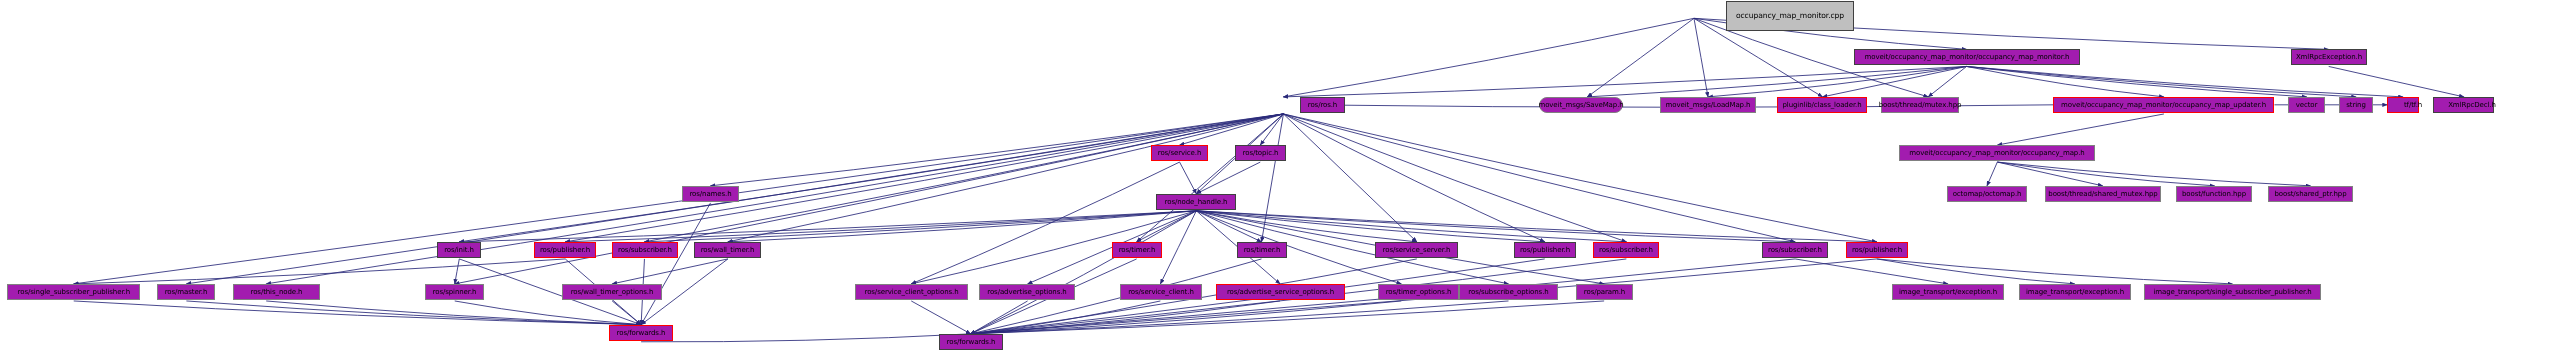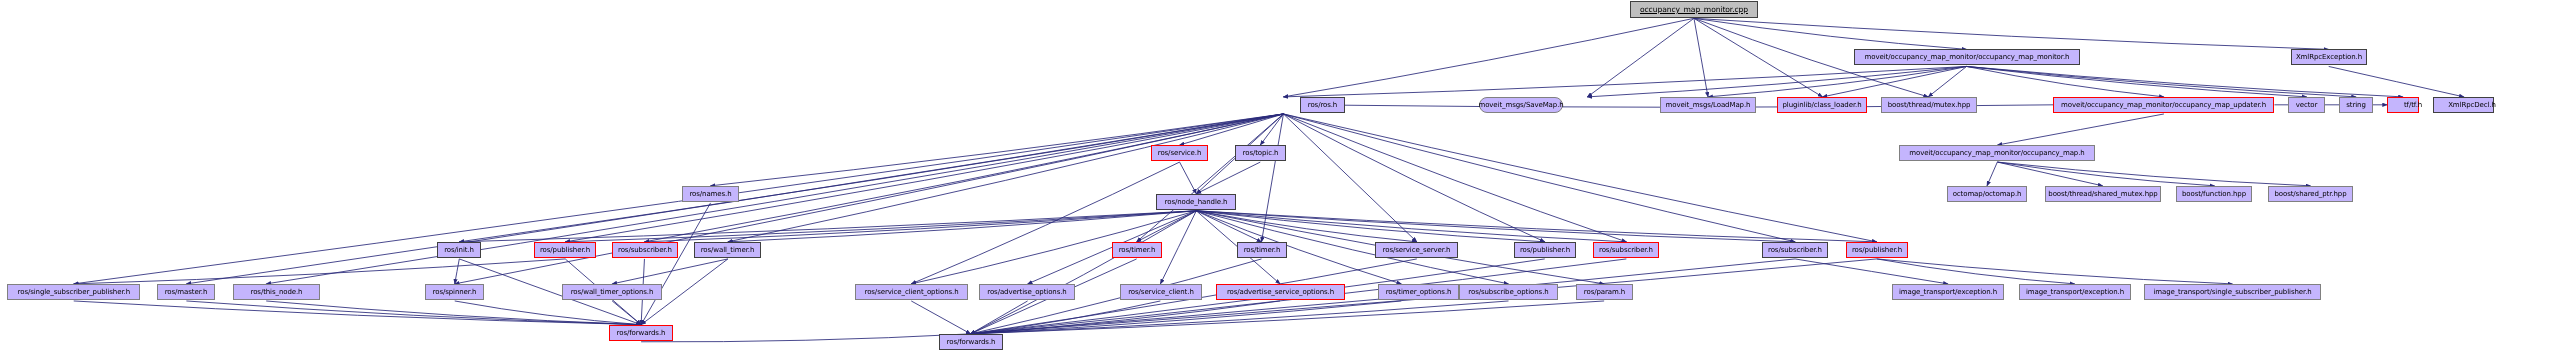--- a/index.html
+++ b/index.html
@@ -18,21 +18,21 @@
     pointer-events:none;
   }
   .node{
     position:absolute;
     box-sizing:border-box;
     display:flex;
     align-items:center;
     justify-content:center;
     height:16px;
     border:0.6px solid #808080;
-    background:#c4b5fd;
+    background:#a21caf;
     color:#000000;
     font-size:7px;
     line-height:1;
     white-space:nowrap;
     padding:0 3px;
     letter-spacing:-0.1px;
   }
   .node.red{border:0.9px solid #ff0000;}
   .node.dark{border:0.9px solid #404040;}
   .node.root{
@@ -144,28 +144,28 @@
         <path d="M1687,494 Q1640.25,521 1593.5,548" fill="none" stroke="#2a2a7a" stroke-width="1.4" marker-end="url(#arrow)"></path>
         <path d="M1005,494 Q1028.75,513.5 1052.5,533" fill="none" stroke="#2a2a7a" stroke-width="1.4" marker-end="url(#arrow)"></path>
         <path d="M746.5,494 Q899.5,521.5 1052.5,533" fill="none" stroke="#2a2a7a" stroke-width="1.4" marker-end="url(#arrow)"></path>
         <path d="M121,494 Q586.75,521.5 1052.5,533" fill="none" stroke="#2a2a7a" stroke-width="1.4" marker-end="url(#arrow)"></path>
         <path d="M306,494 Q679.25,521.5 1052.5,533" fill="none" stroke="#2a2a7a" stroke-width="1.4" marker-end="url(#arrow)"></path>
         <path d="M437,494 Q744.75,521.5 1052.5,533" fill="none" stroke="#2a2a7a" stroke-width="1.4" marker-end="url(#arrow)"></path>
         <path d="M1052.5,561 Q1323,562.5 1593.5,548" fill="none" stroke="#2a2a7a" stroke-width="1.4" marker-end="url(#arrow)"></path>
       </g>
   </svg>
   <div id="node-layer">
-      <div class="node root" style="left: 1630px; top: 1.2px; width: 128px; height: 17px; text-decoration: underline;">occupancy_map_monitor.cpp</div>
+      <div class="node root" style="left: 1726px; top: 1.2px; width: 128px; height: 30px;">occupancy_map_monitor.cpp</div>
       <div class="node dark" style="left: 1854px; top: 49px; width: 226px;">moveit/occupancy_map_monitor/occupancy_map_monitor.h</div>
       <div class="node dark" style="left: 2291px; top: 49px; width: 76px;">XmlRpcException.h</div>
       <div class="node dark" style="left: 1261px; top: 97px; width: 45px; margin-left: 39px;">ros/ros.h</div>
-      <div class="node" style="left: 1479px; top: 97px; width: 84px; border-radius: 8px;">moveit_msgs/SaveMap.h</div>
+      <div class="node" style="left: 1539px; top: 97px; width: 84px; border-radius: 8px;">moveit_msgs/SaveMap.h</div>
       <div class="node" style="left: 1660px; top: 97px; width: 96px;">moveit_msgs/LoadMap.h</div>
       <div class="node red" style="left: 1777px; top: 97px; width: 90px;">pluginlib/class_loader.h</div>
-      <div class="node" style="left: 1881px; top: 97px; width: 96px;">boost/thread/mutex.hpp</div>
+      <div class="node" style="left: 1881px; top: 97px; width: 78px;">boost/thread/mutex.hpp</div>
       <div class="node red" style="left: 2053px; top: 97px; width: 221px;">moveit/occupancy_map_monitor/occupancy_map_updater.h</div>
       <div class="node" style="left: 2288px; top: 97px; width: 37px;">vector</div>
       <div class="node" style="left: 2339px; top: 97px; width: 34px;">string</div>
       <div class="node red" style="left: 2387px; top: 97px; width: 32px; padding-left: 23px;">tf/tf.h</div>
       <div class="node dark" style="left: 2433px; top: 97px; width: 61px; padding-left: 20px;">XmlRpcDecl.h</div>
       <div class="node red" style="left: 1151px; top: 145px; width: 57px;">ros/service.h</div>
       <div class="node dark" style="left: 1235px; top: 145px; width: 51px;">ros/topic.h</div>
       <div class="node" style="left: 1899px; top: 145px; width: 196px;">moveit/occupancy_map_monitor/occupancy_map.h</div>
       <div class="node" style="left: 1947px; top: 186px; width: 80px;">octomap/octomap.h</div>
       <div class="node" style="left: 2045px; top: 186px; width: 116px;">boost/thread/shared_mutex.hpp</div>

